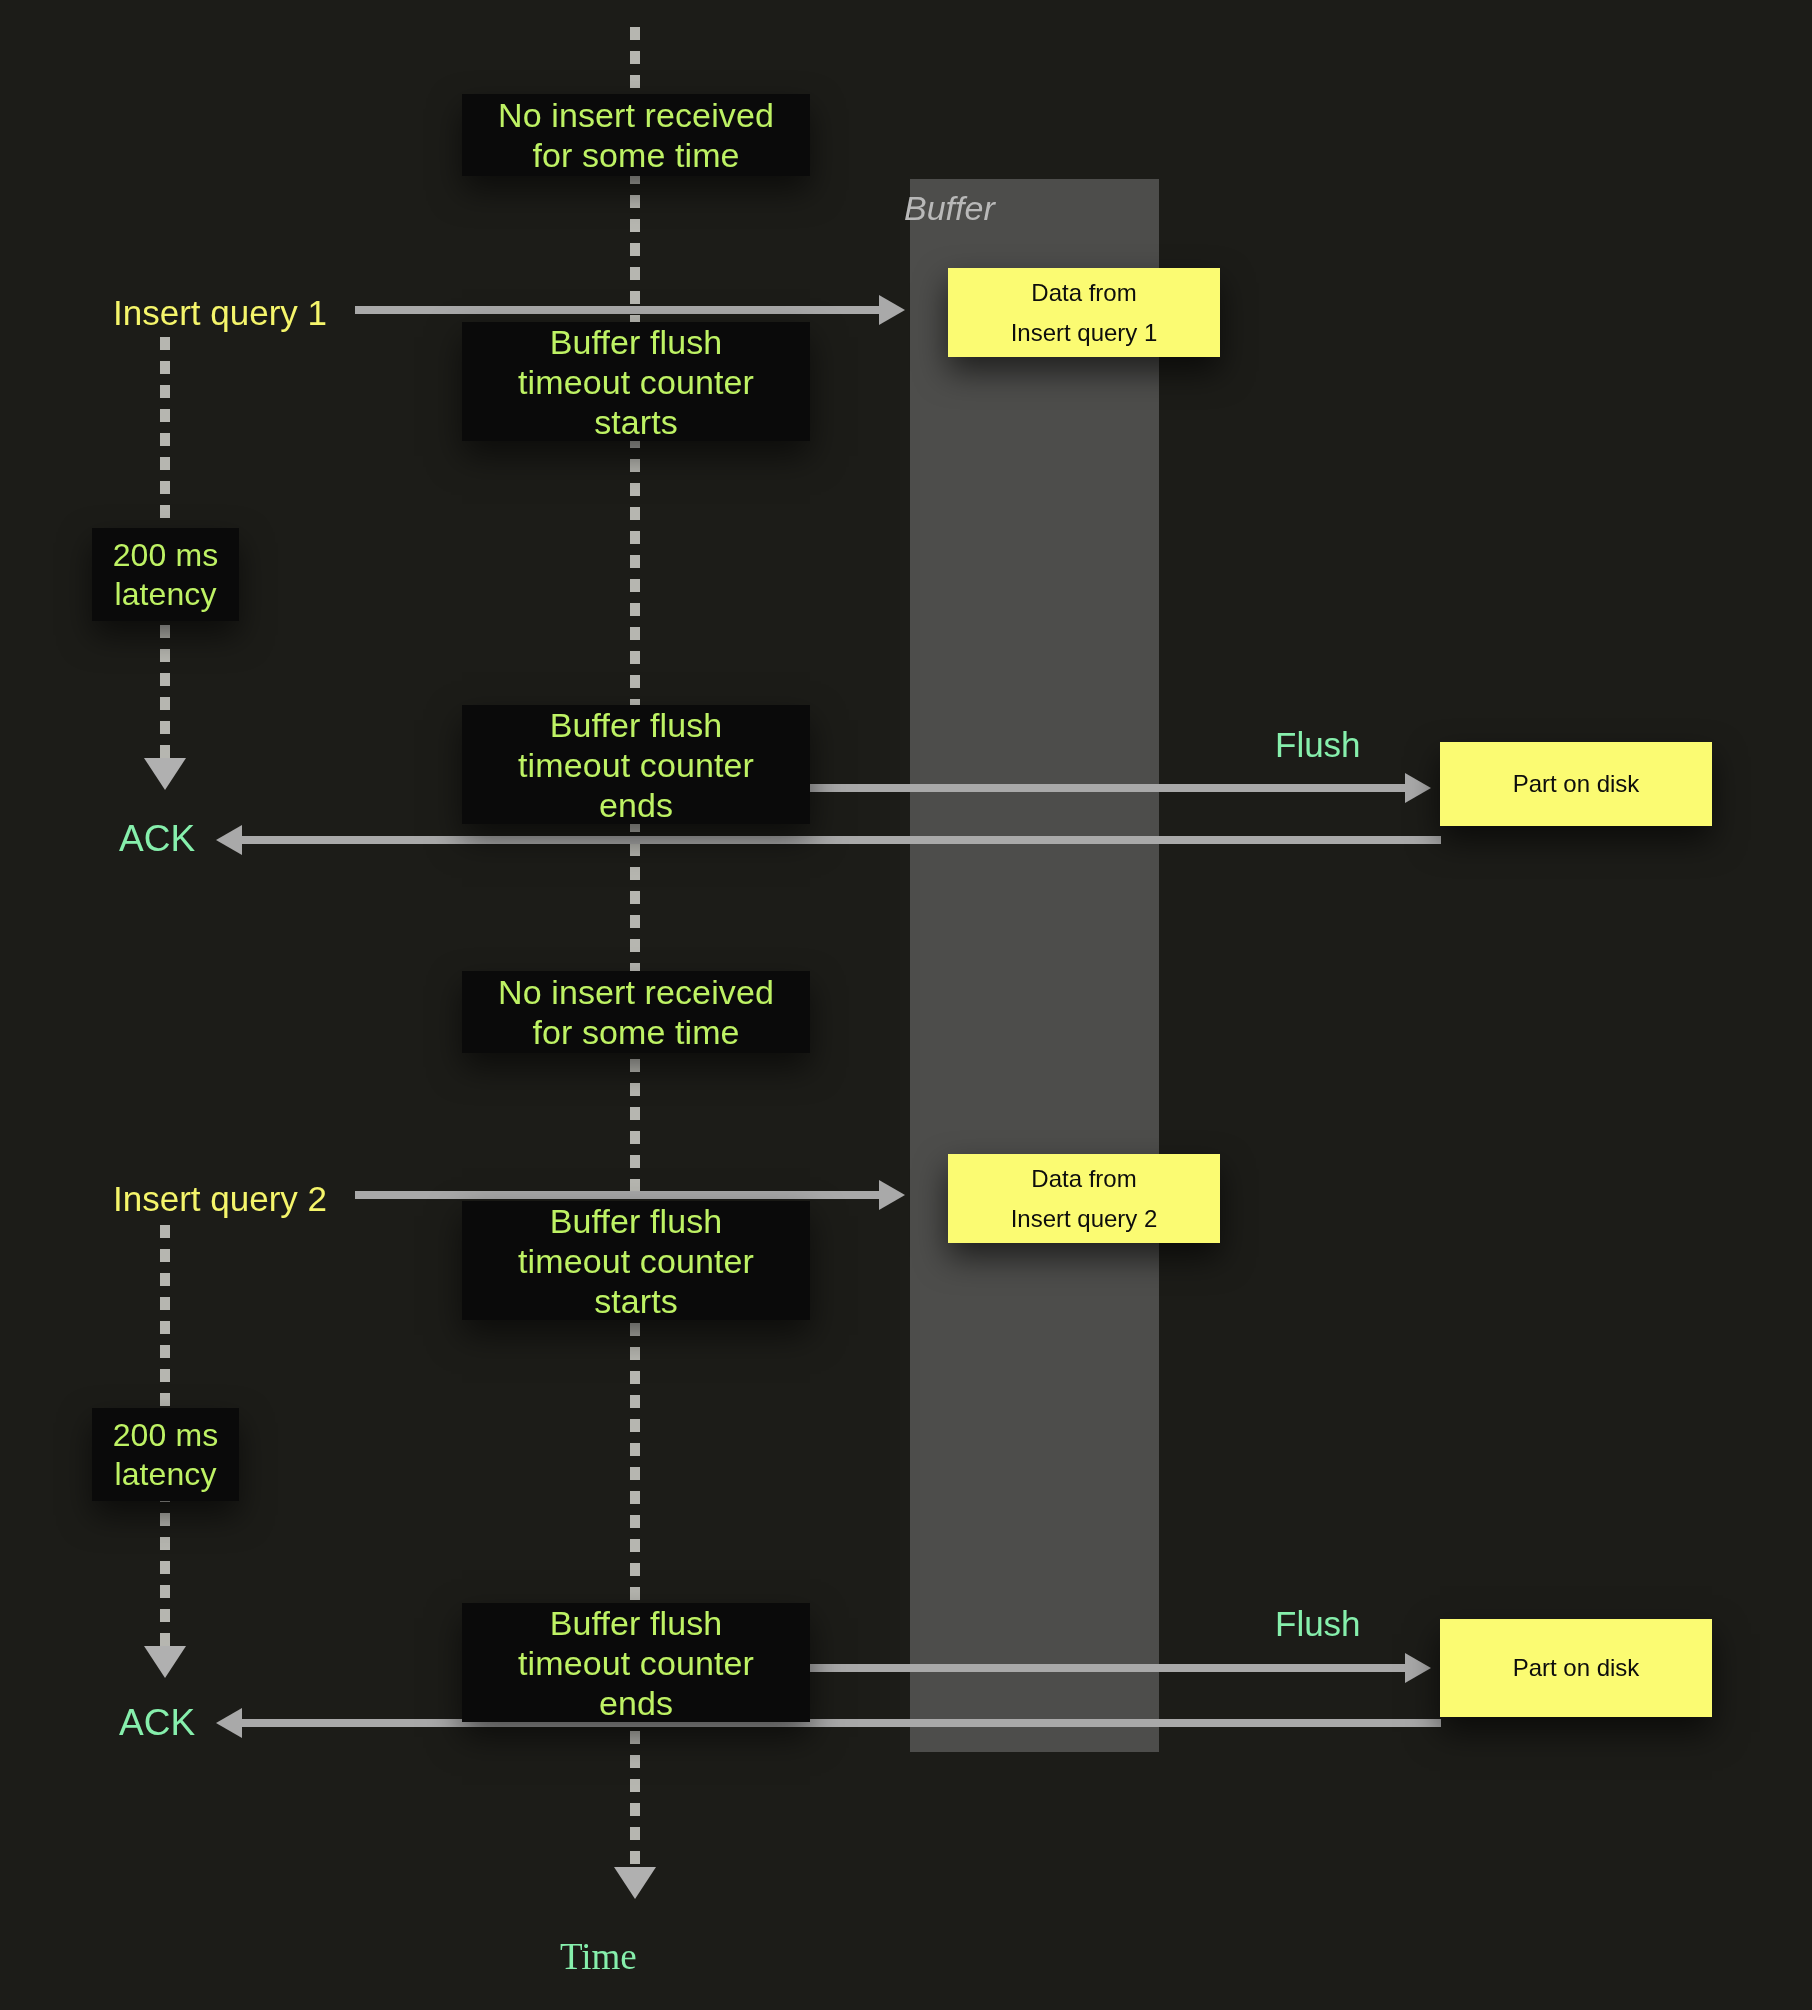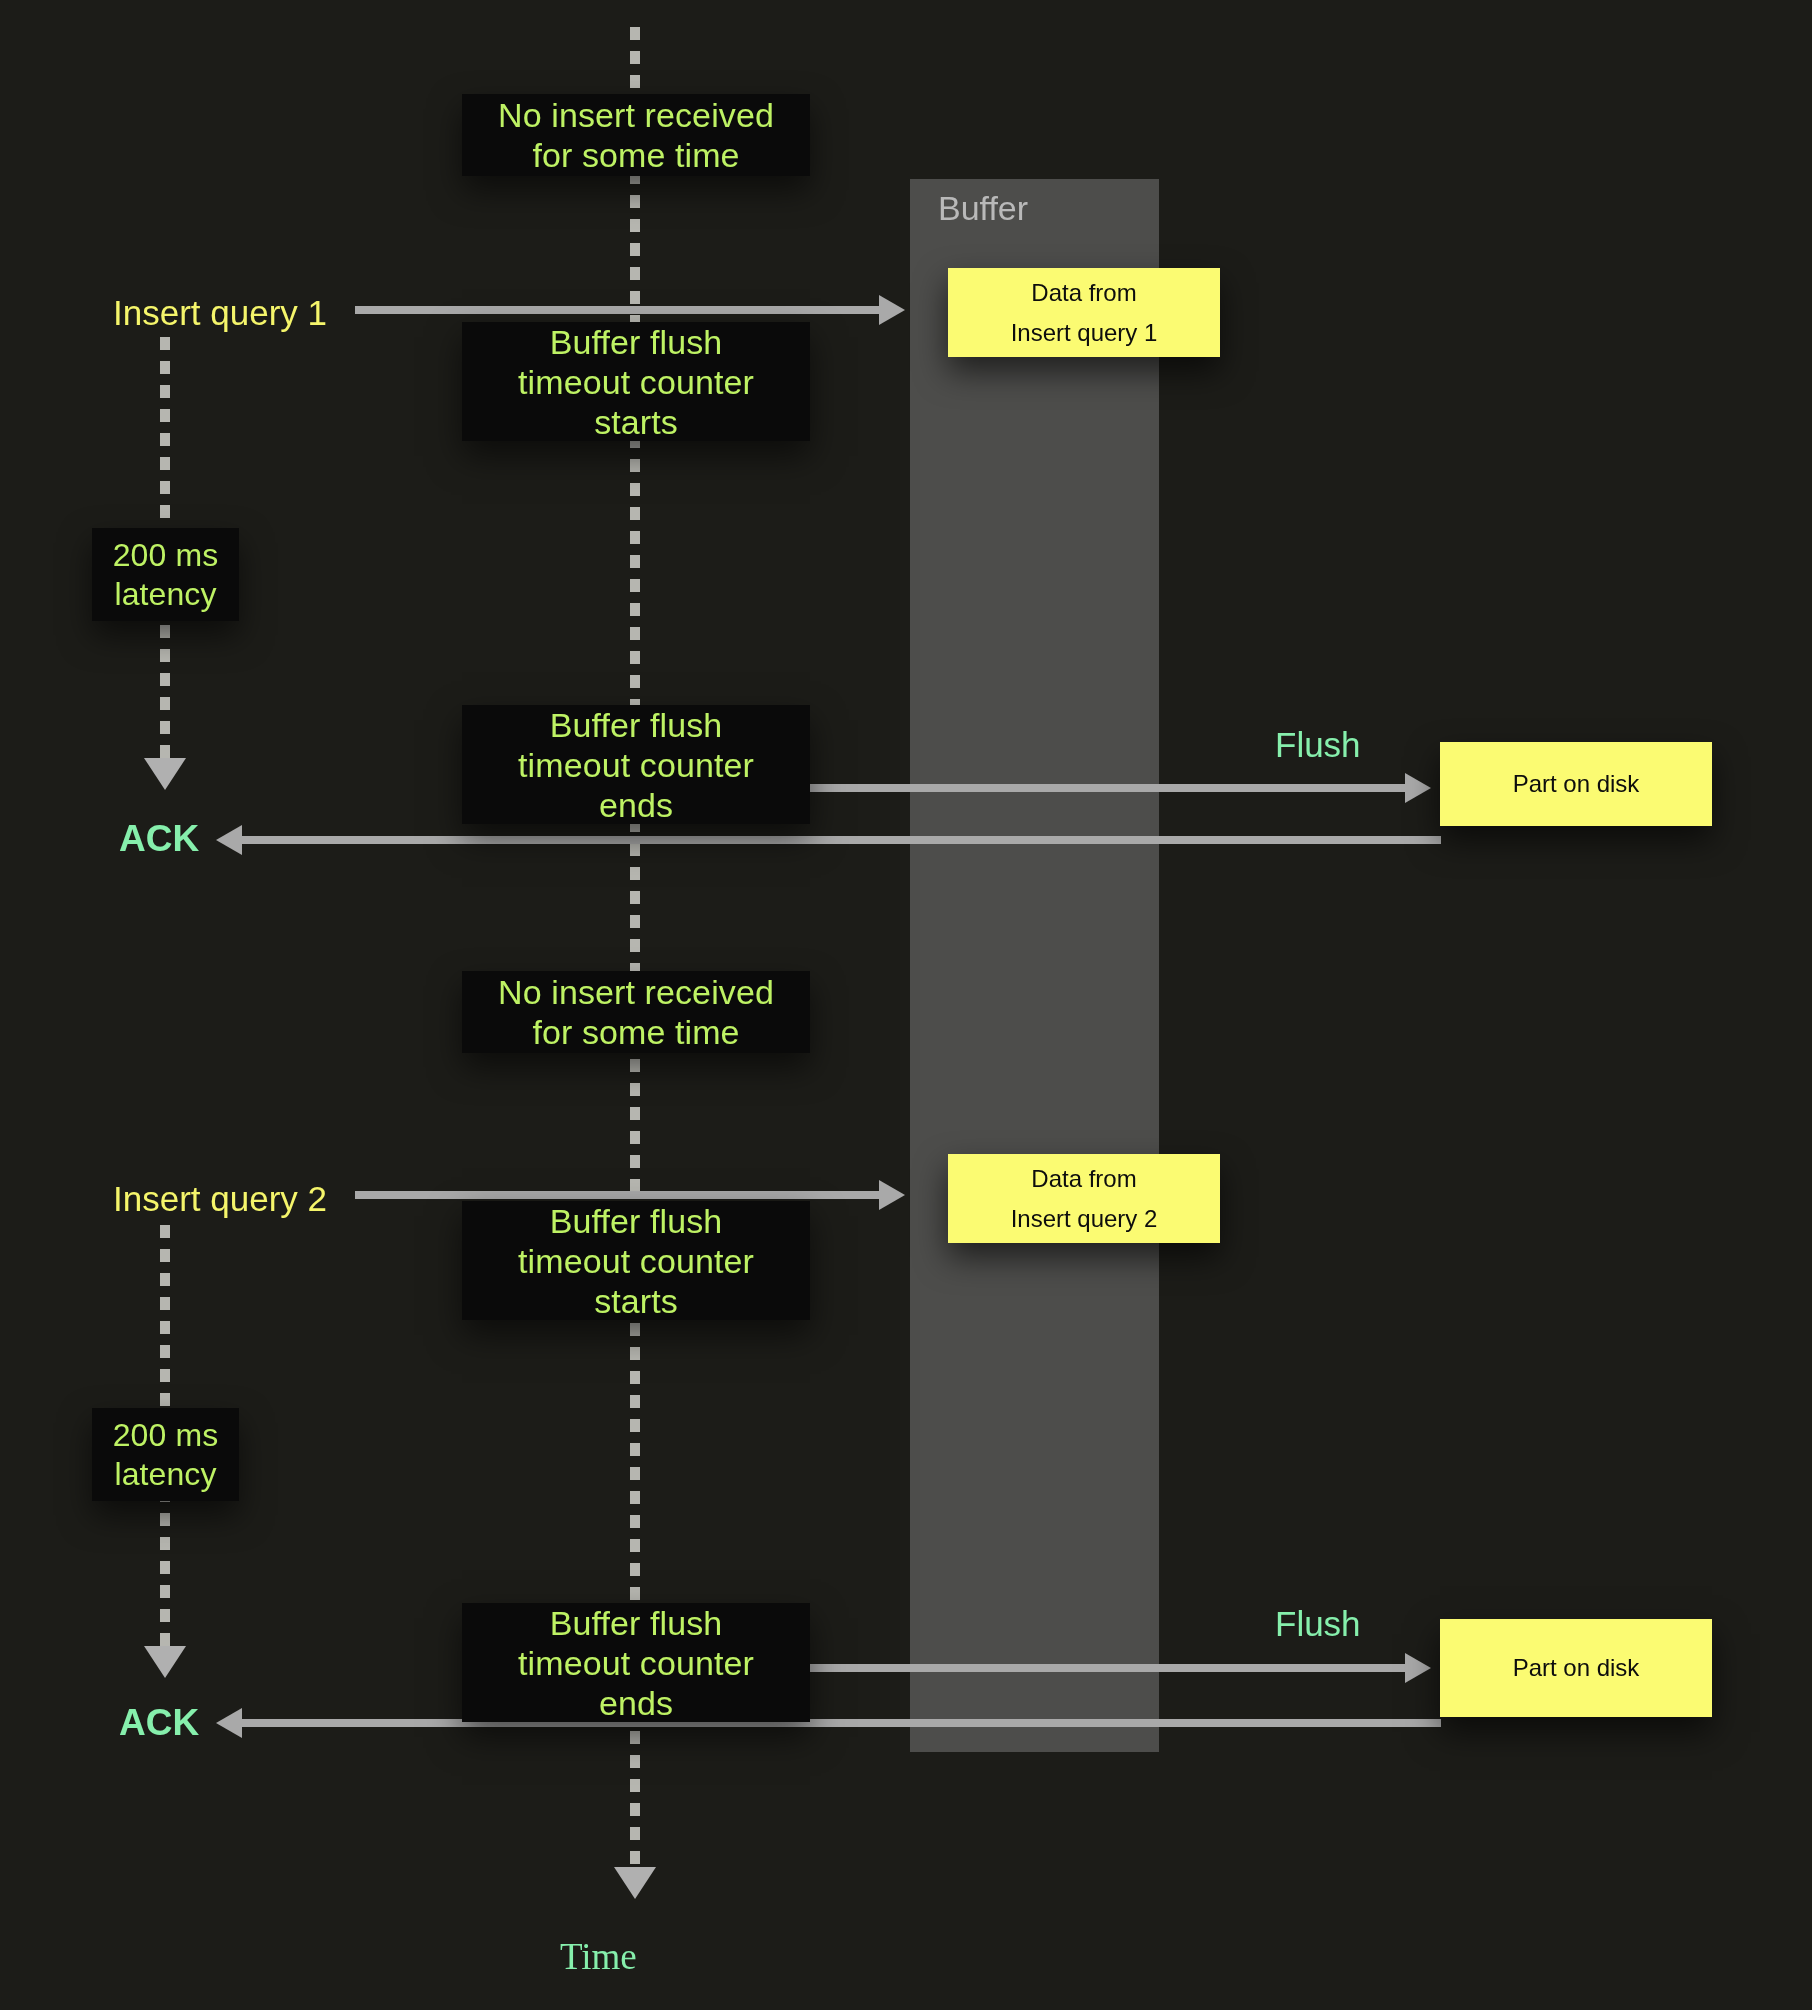--- a/index.html
+++ b/index.html
@@ -64,21 +64,21 @@
 
   
   .txt {
     position: absolute;
     font-size: 35px;
     color: #86efac;
     white-space: nowrap;
     z-index: 8;
   }
   .txt-yellow { color: #f5f56b; }
-  .txt-bold { font-weight: bold; }
+  .txt-bold { font-weight: normal; }
 
   
   .harrow {
     position: absolute;
     height: 8px;
     background: #a9a9a9;
     z-index: 5;
   }
   .harrow::after {
     content: "";
@@ -116,21 +116,21 @@
     border-top: 32px solid #b0b0b0;
     z-index: 4;
   }
 </style>
 </head>
 <body>
 
 <div id="stage">
 
   <div class="buffer-lane" style="left:910px; top:179px; width:249px; height:1573px;"></div>
-  <div class="buffer-label" style="left:938px; top:189px;">Buffer</div>
+  <div class="buffer-label" style="left:904px; top:189px;font-style:italic;">Buffer</div>
 
   <div class="vdots" style="left:630px; top:27px; height:1846px;"></div>
   <div class="vdots-head" style="left:614px; top:1867px;"></div>
   <div class="txt" style="left:560px; top:1935px; font-size:37px;font-family:Liberation Serif, serif;">Time</div>
 
   <div class="caption" style="left:462px; top:94px; width:348px; height:82px;">No insert received
 for some time</div>
 
   <div class="vdots" style="left:160px; top:337px; height:427px;"></div>
   <div class="vdots-head" style="left:144px; top:758px;"></div>

